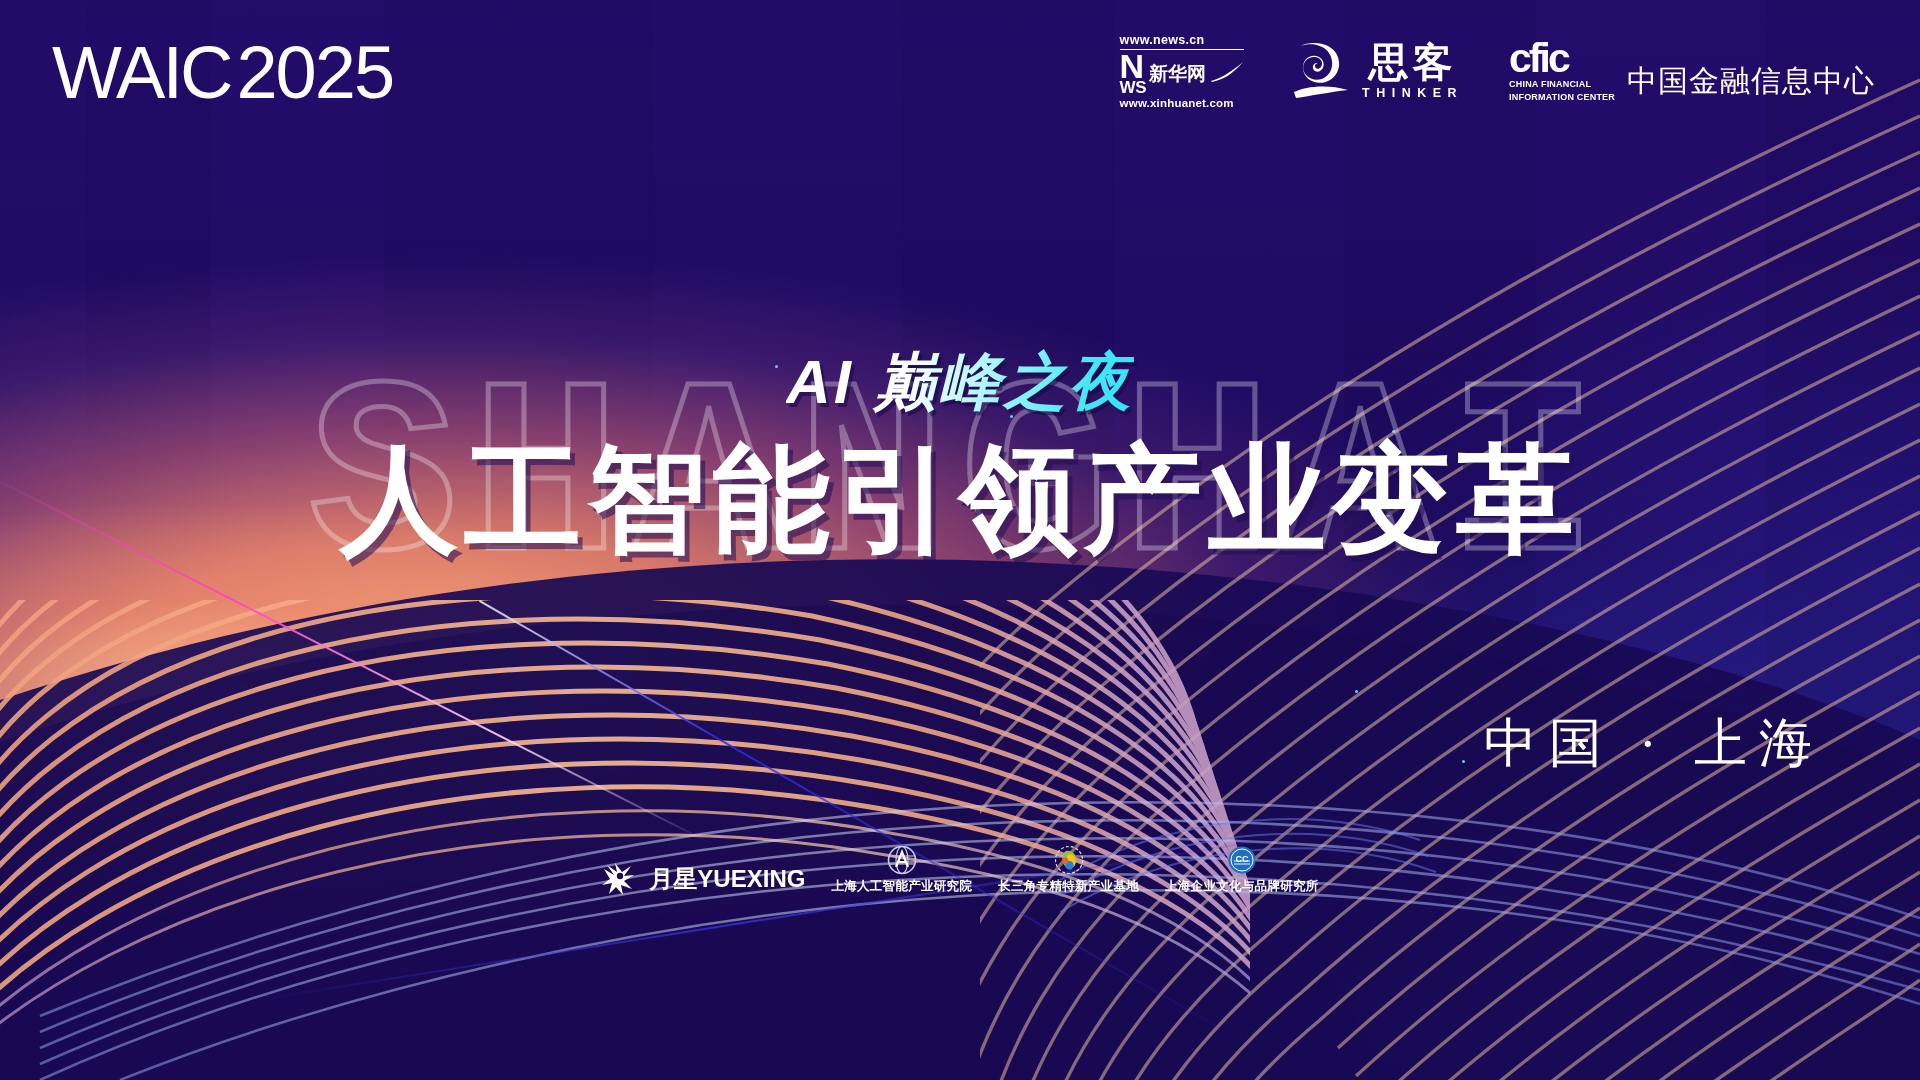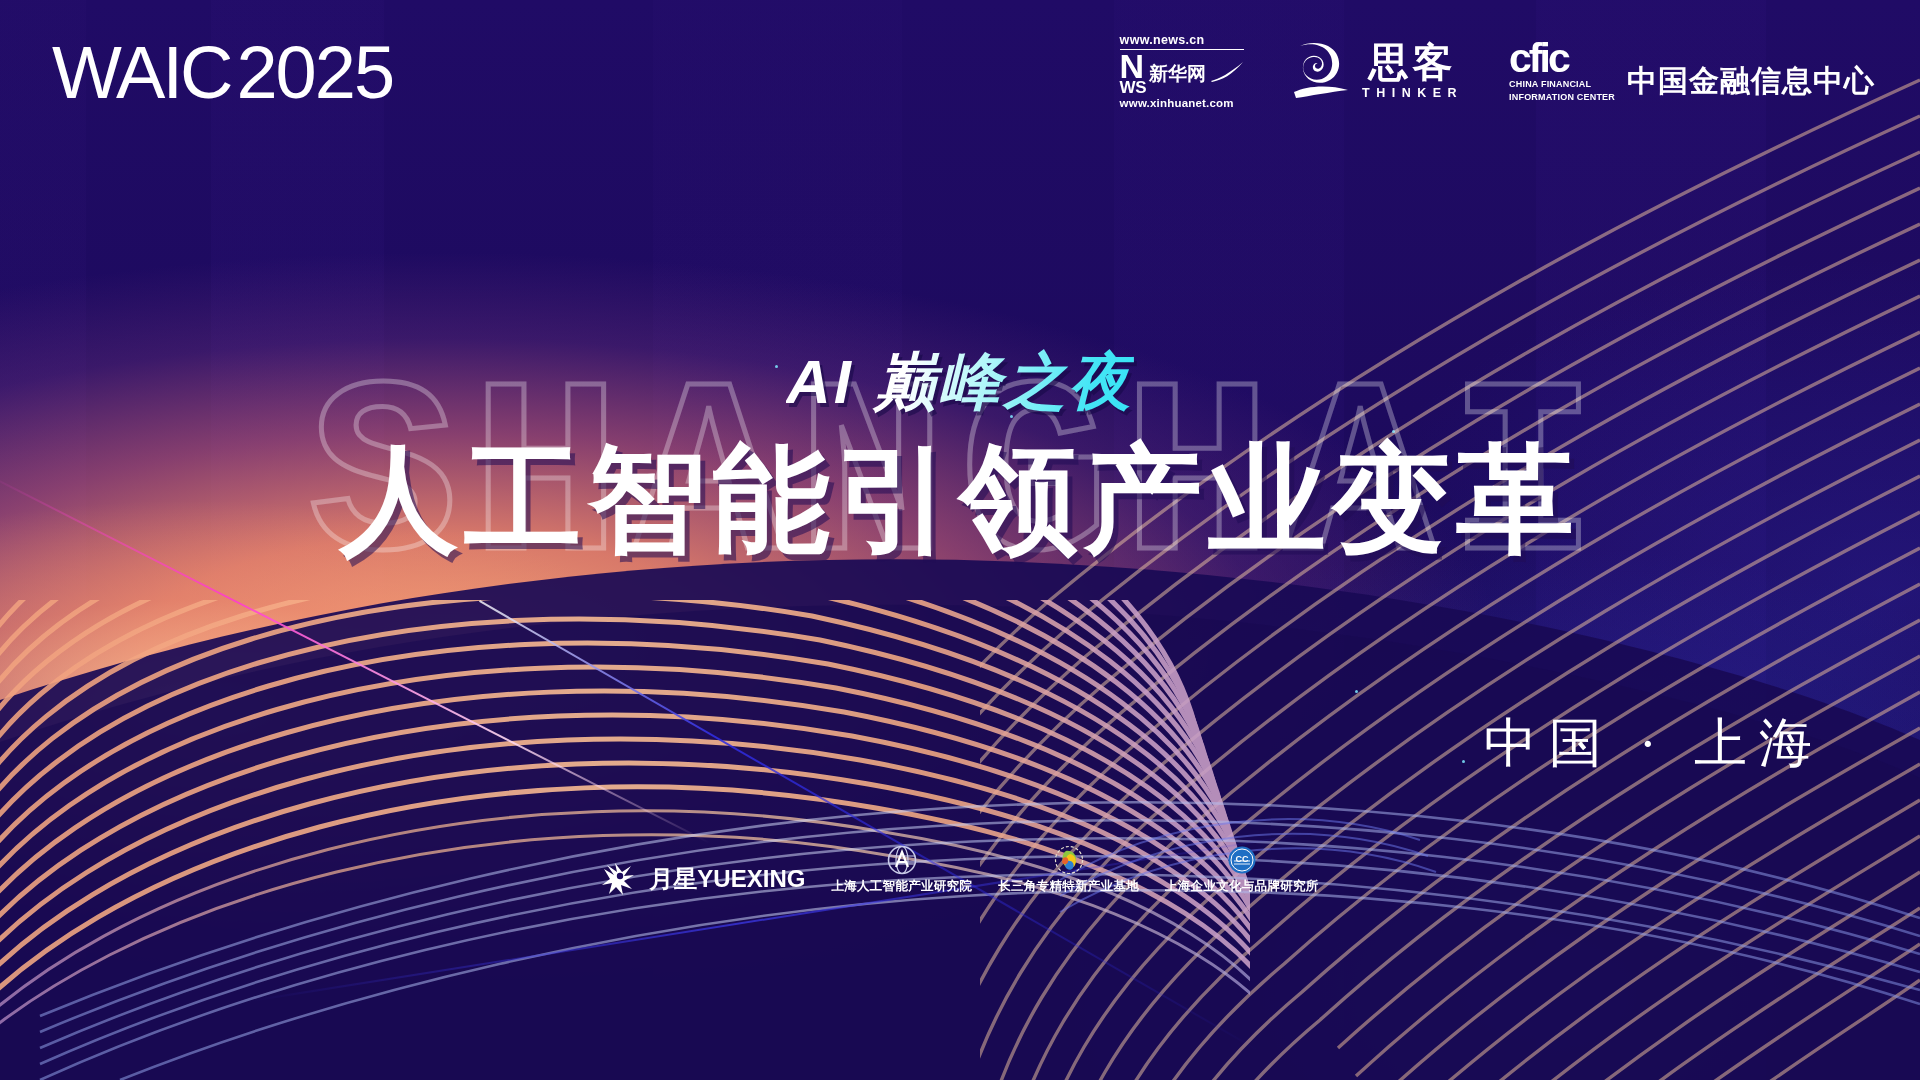--- a/index.html
+++ b/index.html
@@ -144,21 +144,21 @@
   .thinker-txt { display: flex; flex-direction: column; align-items: center; }
   .thinker-cn { font-size: 40px; font-weight: 700; line-height: 1; letter-spacing: 4px;
                 font-family: "Liberation Serif", "DejaVu Serif", serif; }
   .thinker-en { font-size: 12.5px; font-weight: 700; letter-spacing: 6.5px; margin-top: 3px; }
 
   
   .cfic { gap: 12px; }
   .cfic-mark { display: flex; flex-direction: column; }
   .cfic-word { font-size: 41px; font-weight: 800; letter-spacing: -3px; line-height: .9; }
   .cfic-sub { font-size: 9px; font-weight: 700; line-height: 1.18; letter-spacing: .2px; margin-top: 2px; }
-  .cfic-cn { font-size: 30px; font-weight: 700; letter-spacing: 1px; }
+  .cfic-cn { font-size: 30px; font-weight: 400; letter-spacing: 1px; }
 
   
   .watermark {
     position: absolute;
     left: 50%; top: 358px; transform: translateX(-50%);
     font-size: 248px;
     font-weight: 700;
     letter-spacing: 14px;
     line-height: 1;
     color: transparent;

